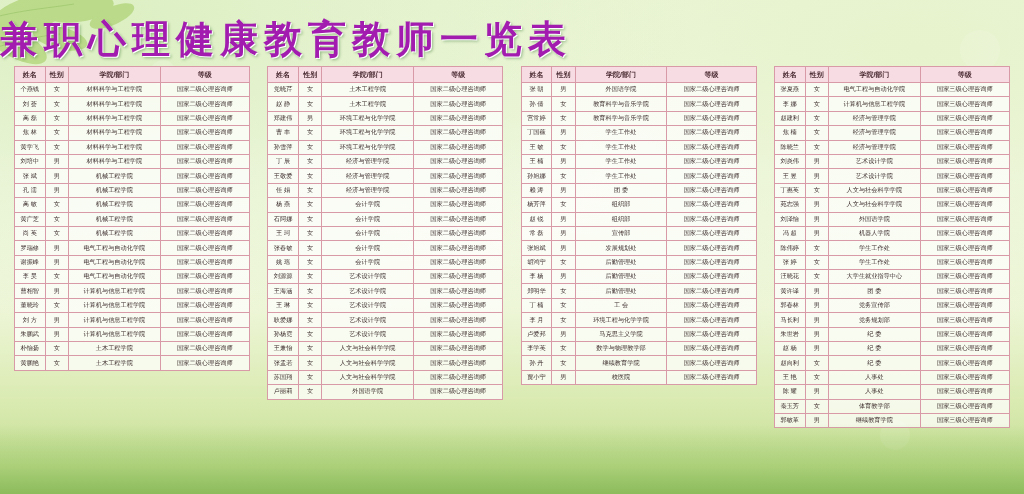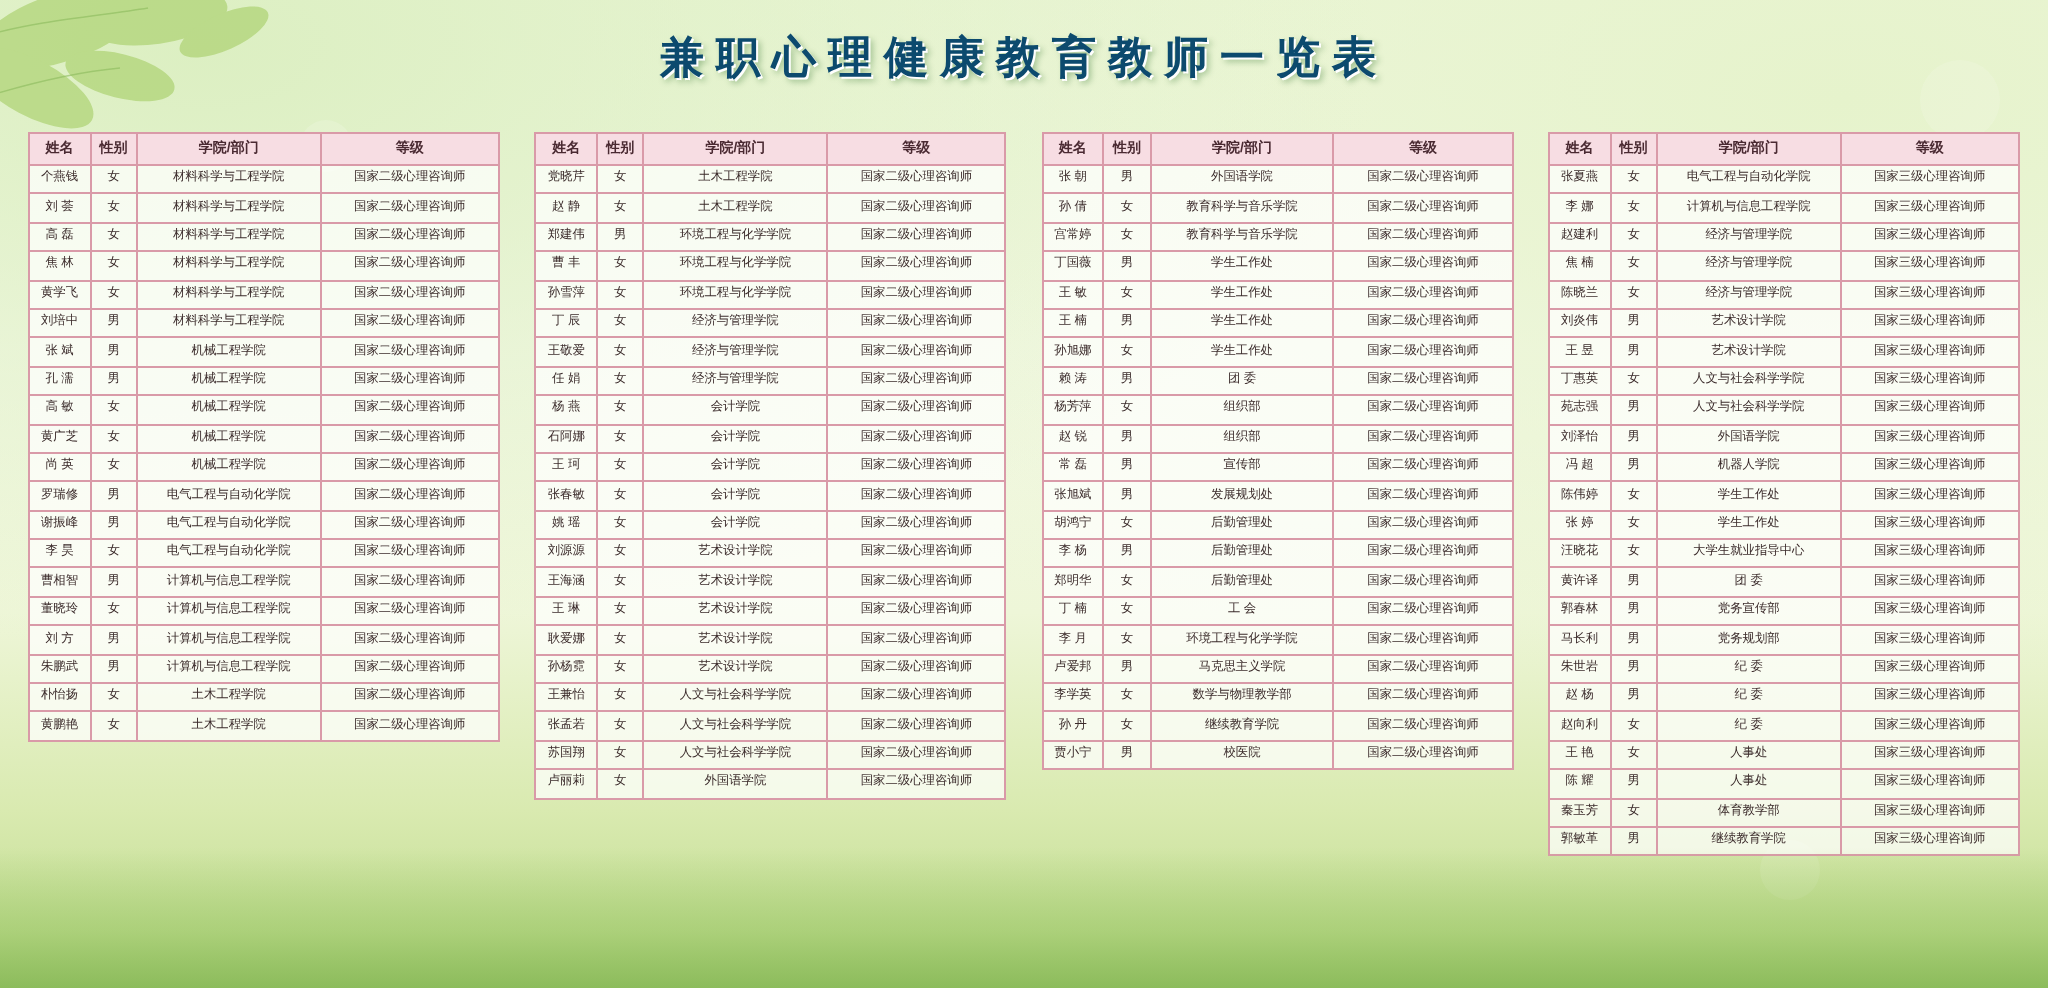--- a/index.html
+++ b/index.html
@@ -13,24 +13,24 @@
     position:relative;
   }
   
   .leaf-corner{position:absolute;left:0;top:0;width:190px;height:110px;pointer-events:none;opacity:.85;}
   .grass{position:absolute;left:0;bottom:0;width:1024px;height:70px;
     background:linear-gradient(to bottom, rgba(169,206,115,0) 0%, rgba(150,196,98,.55) 60%, rgba(124,178,76,.75) 100%);
     pointer-events:none;}
   .bokeh{position:absolute;border-radius:50%;background:rgba(255,255,255,.45);pointer-events:none;}
 
   .title{
-    position:absolute;top:14px;left:0;width:1024px;text-align:center;
+    position:absolute;top:14px;left:0;width:1024px;
     font-family:"DejaVu Sans","Liberation Sans",sans-serif;
-    font-size:22px;font-weight:bold;letter-spacing:6px;
-    color:#0c4a6e;
+    font-size:38px;font-weight:bold;letter-spacing:6px;
+    color:#a21caf;
     text-shadow:1px 1px 0 #fff, 2px 2px 3px rgba(0,80,0,.35);
   }
 
   .columns{
     position:absolute;top:66px;left:0;width:1024px;height:420px;
     display:flex;justify-content:space-between;padding:0 14px;box-sizing:border-box;
   }
   .col{width:236px;}
   table{border-collapse:collapse;width:100%;table-layout:fixed;background:rgba(255,255,255,.72);}
   th,td{

